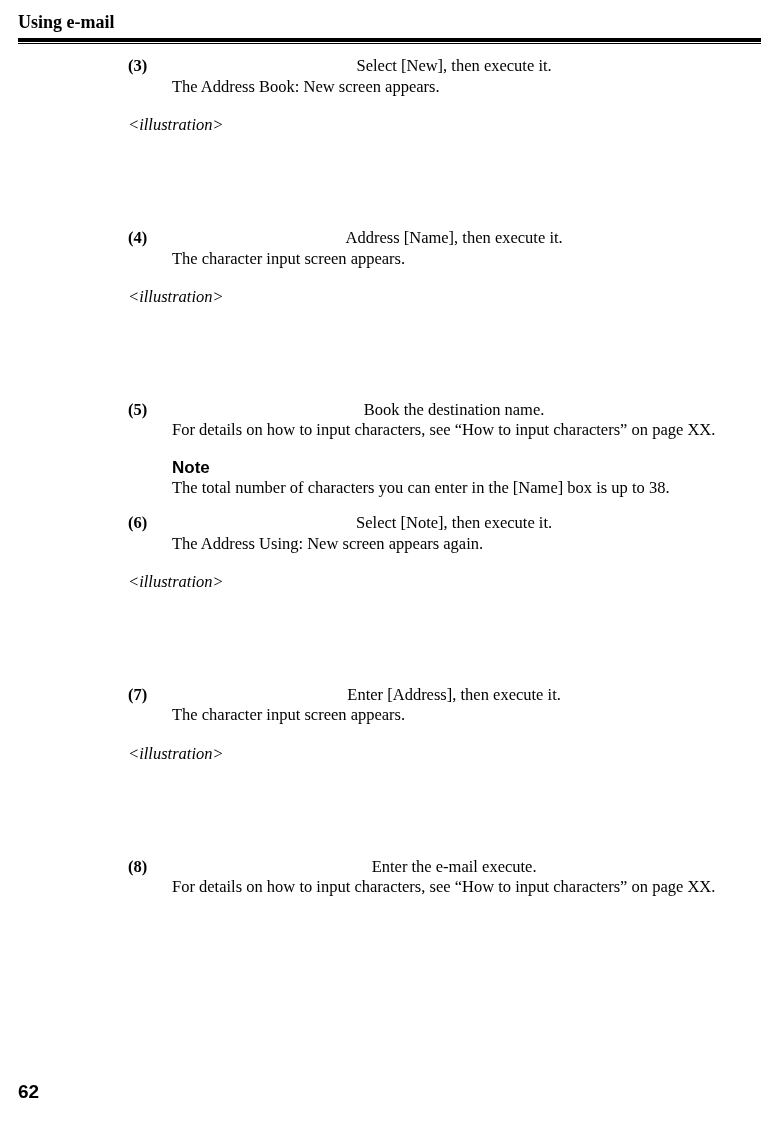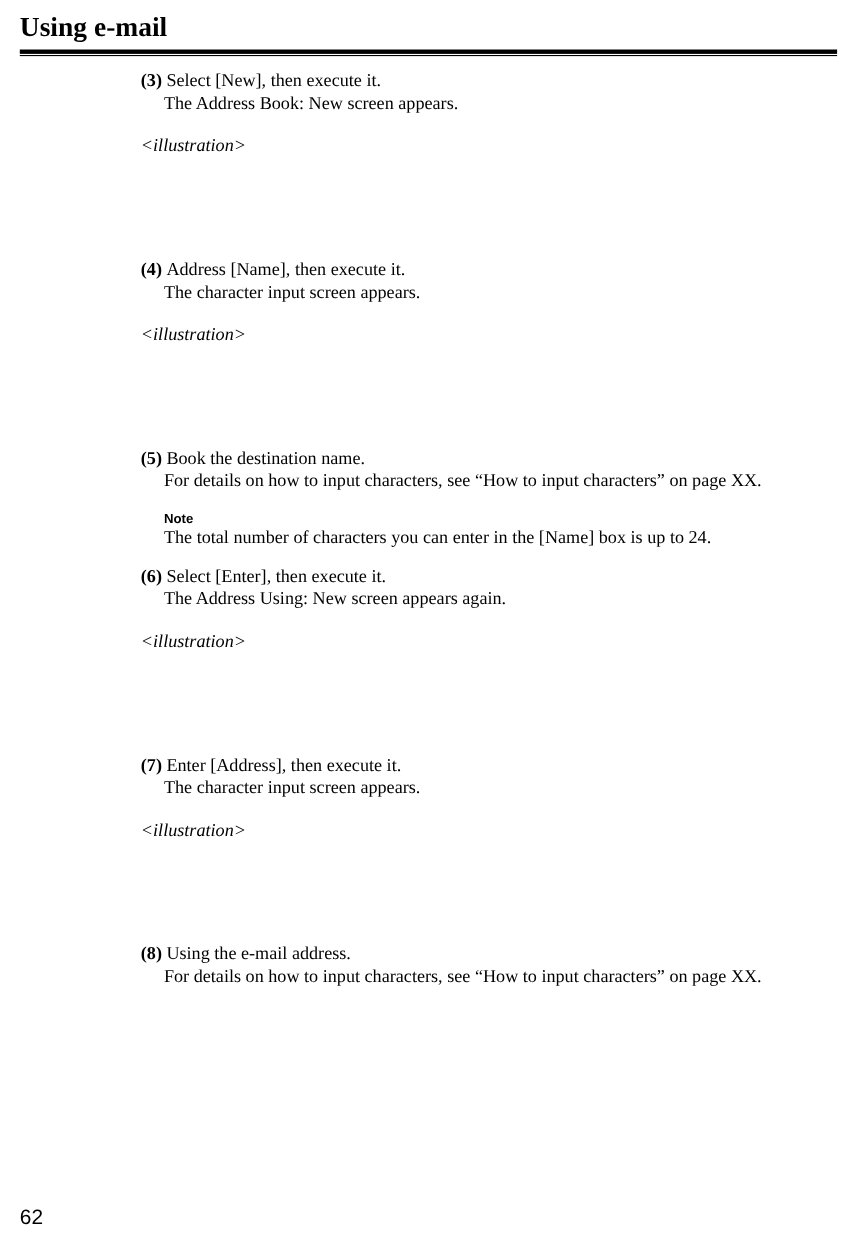--- a/index.html
+++ b/index.html
@@ -12,21 +12,21 @@
       color: #000;
       width: 779px;
       height: 1143px;
       position: relative;
     }
     .page {
       padding: 12px 18px 0 18px;
     }
     .header {
       font-weight: bold;
-      font-size: 25px;
+      font-size: 18px;
       padding-bottom: 3px;
     }
     .rule-thick {
       border: none;
       border-top: 4px solid #000;
       margin: 2px 0 0 0;
     }
     .rule-thin {
       border: none;
       border-top: 1px solid #000;
@@ -46,43 +46,44 @@
     .step .num {
       font-weight: bold;
       flex: 0 0 auto;
       white-space: nowrap;
     }
     .step .num::before { content: "("; }
     .step .num::after  { content: ")"; }
     .step .body {
       flex: 1 1 auto;
       padding-left: 4px;
+      text-align: center;
     }
     .sub {
-      margin-left: 21px;
+      margin-left: 44px;
     }
     .illus {
       margin: 18px 0 92px 0;
       font-style: italic;
     }
     .note-label {
       font-family: Arial, Helvetica, sans-serif;
       font-weight: bold;
-      font-size: 12px;
+      font-size: 17px;
       display: block;
       margin-top: 16px;
     }
     .note-text {
       margin-bottom: 14px;
     }
     .page-number {
       position: absolute;
       left: 18px;
-      bottom: 24px;
-      font-weight: normal;
+      bottom: 40px;
+      font-weight: bold;
       font-size: 19px;
       font-family: Arial, Helvetica, sans-serif;
     }
   </style>
 </head>
 <body>
 
 <div class="page">
   <div class="header">Using e-mail</div>
   <hr class="rule-thick">
@@ -103,38 +104,38 @@
     </div>
     <div class="sub">The character input screen appears.</div>
     <div class="sub illus">&lt;illustration&gt;</div>
 
     <div class="step">
       <span class="num">5</span>
       <span class="body">Book the destination name.</span>
     </div>
     <div class="sub">For details on how to input characters, see “How to input characters” on page XX.</div>
     <span class="sub note-label">Note</span>
-    <div class="sub note-text">The total number of characters you can enter in the [Name] box is up to 24.</div>
+    <div class="sub note-text">The total number of characters you can enter in the [Name] box is up to 38.</div>
 
     <div class="step">
       <span class="num">6</span>
-      <span class="body">Select [Enter], then execute it.</span>
+      <span class="body">Select [Note], then execute it.</span>
     </div>
     <div class="sub">The Address Using: New screen appears again.</div>
     <div class="sub illus">&lt;illustration&gt;</div>
 
     <div class="step">
       <span class="num">7</span>
       <span class="body">Enter [Address], then execute it.</span>
     </div>
     <div class="sub">The character input screen appears.</div>
     <div class="sub illus">&lt;illustration&gt;</div>
 
     <div class="step">
       <span class="num">8</span>
-      <span class="body">Using the e-mail address.</span>
+      <span class="body">Enter the e-mail execute.</span>
     </div>
     <div class="sub">For details on how to input characters, see “How to input characters” on page XX.</div>
 
   </div>
 </div>
 
 <div class="page-number">62</div>
 
 </body></html>

